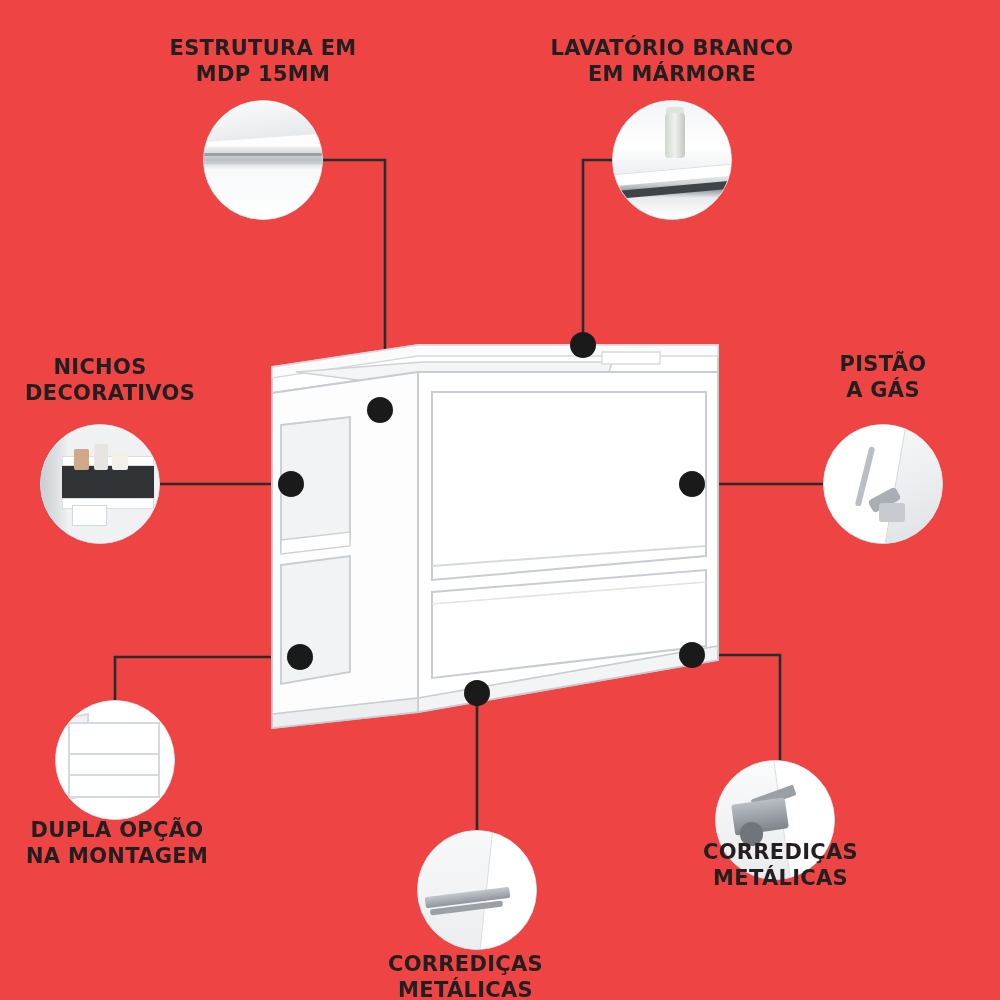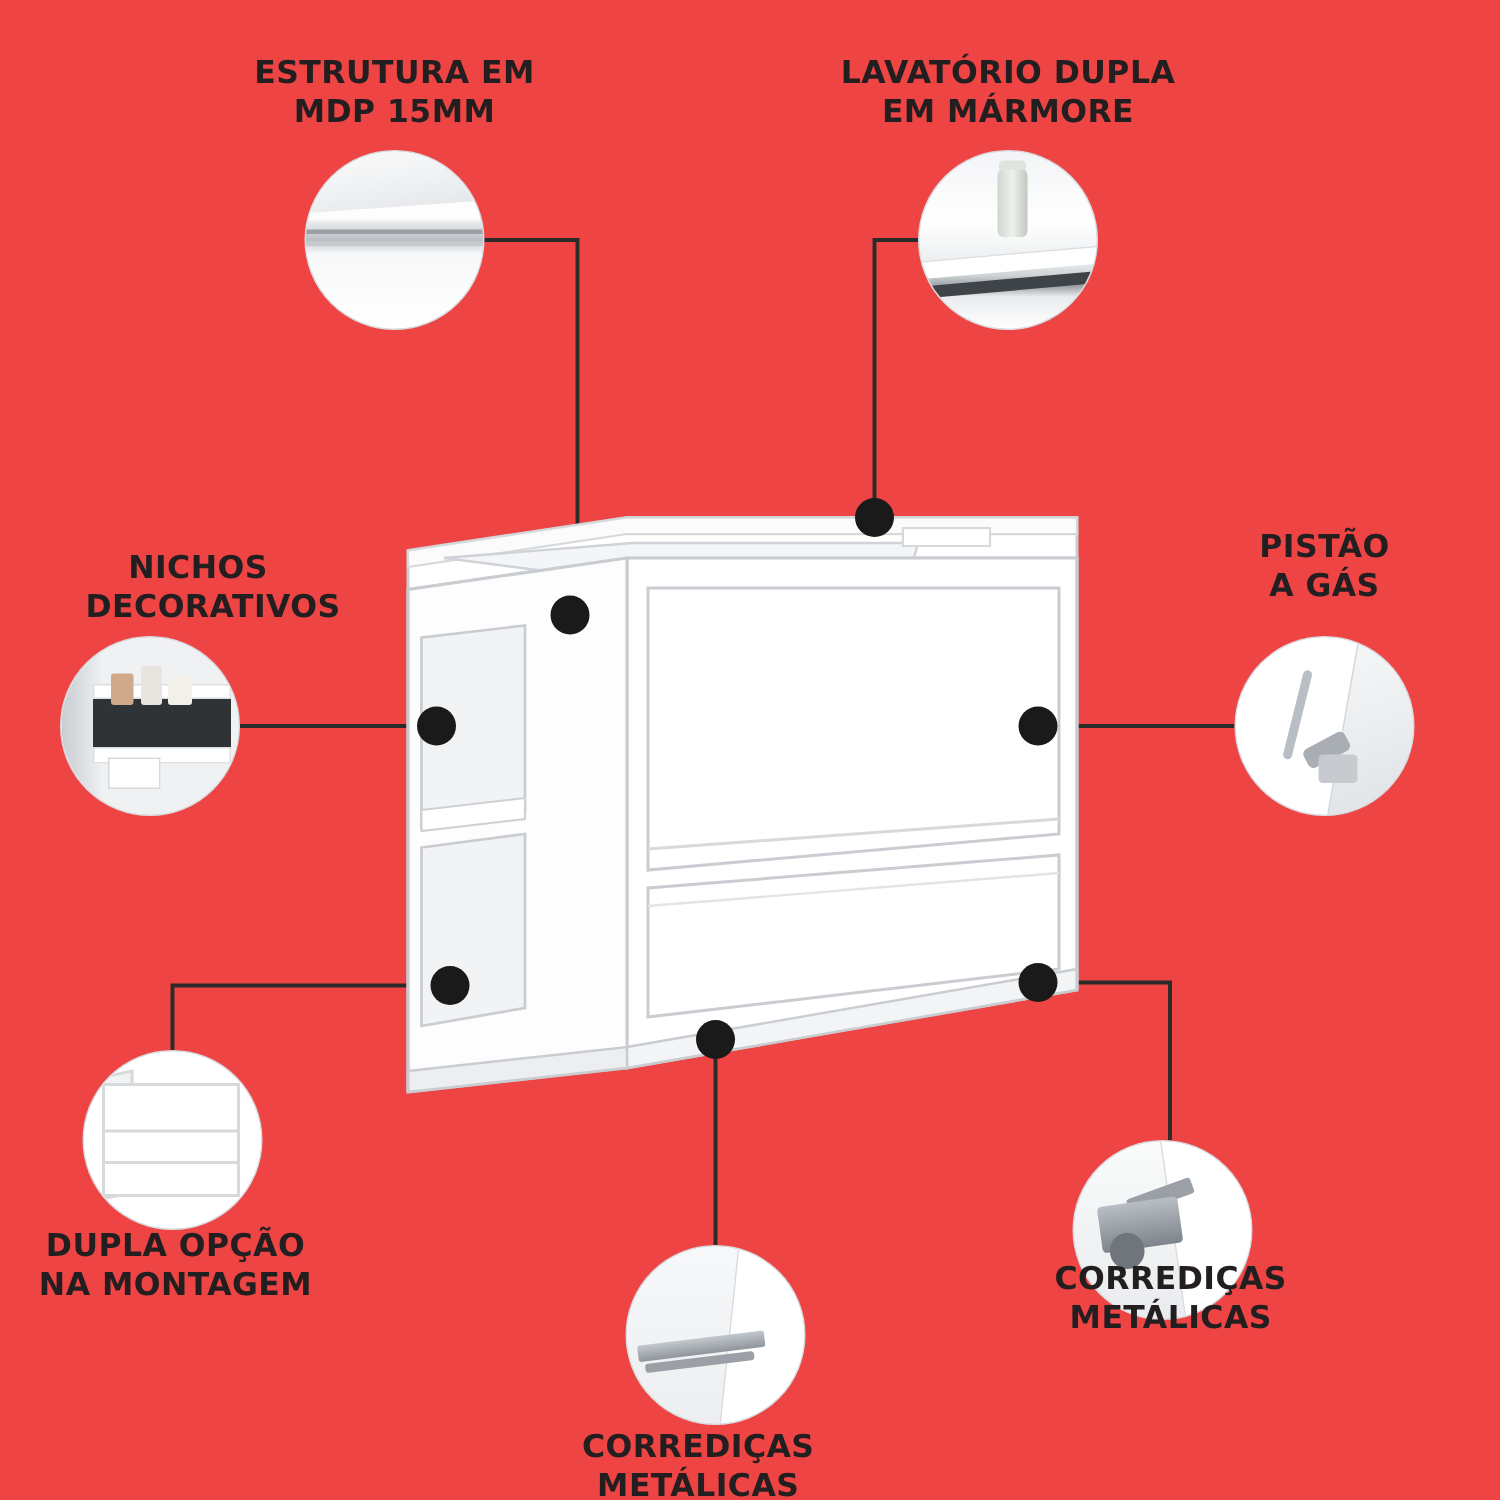--- a/index.html
+++ b/index.html
@@ -238,24 +238,24 @@
         <div class="doorR"></div>
         <div class="arm"></div>
         <div class="plate"></div>
         <div class="cup"></div>
       </div>
   </div>
 
   <div class="callout-label" style="left:163px; top:36px; width:200px;">ESTRUTURA EM
 MDP 15MM</div>
 
-  <div class="callout-label" style="left:547px; top:36px; width:250px;">LAVATÓRIO DUPLA
+  <div class="callout-label" style="left:547px; top:36px; width:250px;">LAVATÓRIO BRANCO
 EM MÁRMORE</div>
 
-  <div class="callout-label" style="left:25px; top:366px; width:150px;margin-left:32px;">NICHOS
+  <div class="callout-label" style="left:25px; top:355px; width:150px;">NICHOS
 DECORATIVOS</div>
 
   <div class="callout-label" style="left:22px; top:818px; width:190px;">DUPLA OPÇÃO
 NA MONTAGEM</div>
 
   <div class="callout-label" style="left:818px; top:352px; width:130px;">PISTÃO
 A GÁS</div>
 
   <div class="callout-label" style="left:373px; top:932px; width:185px;margin-top:20px;">CORREDIÇAS
 METÁLICAS</div>

